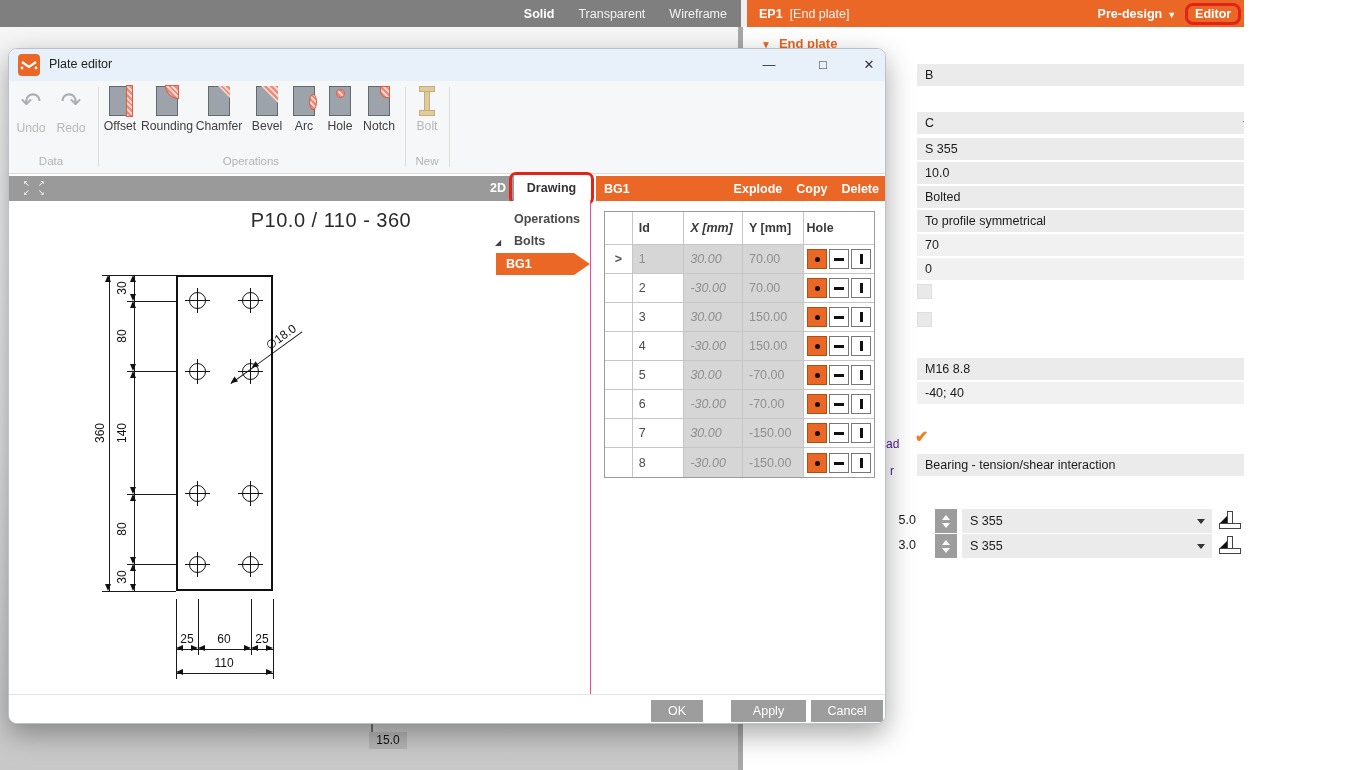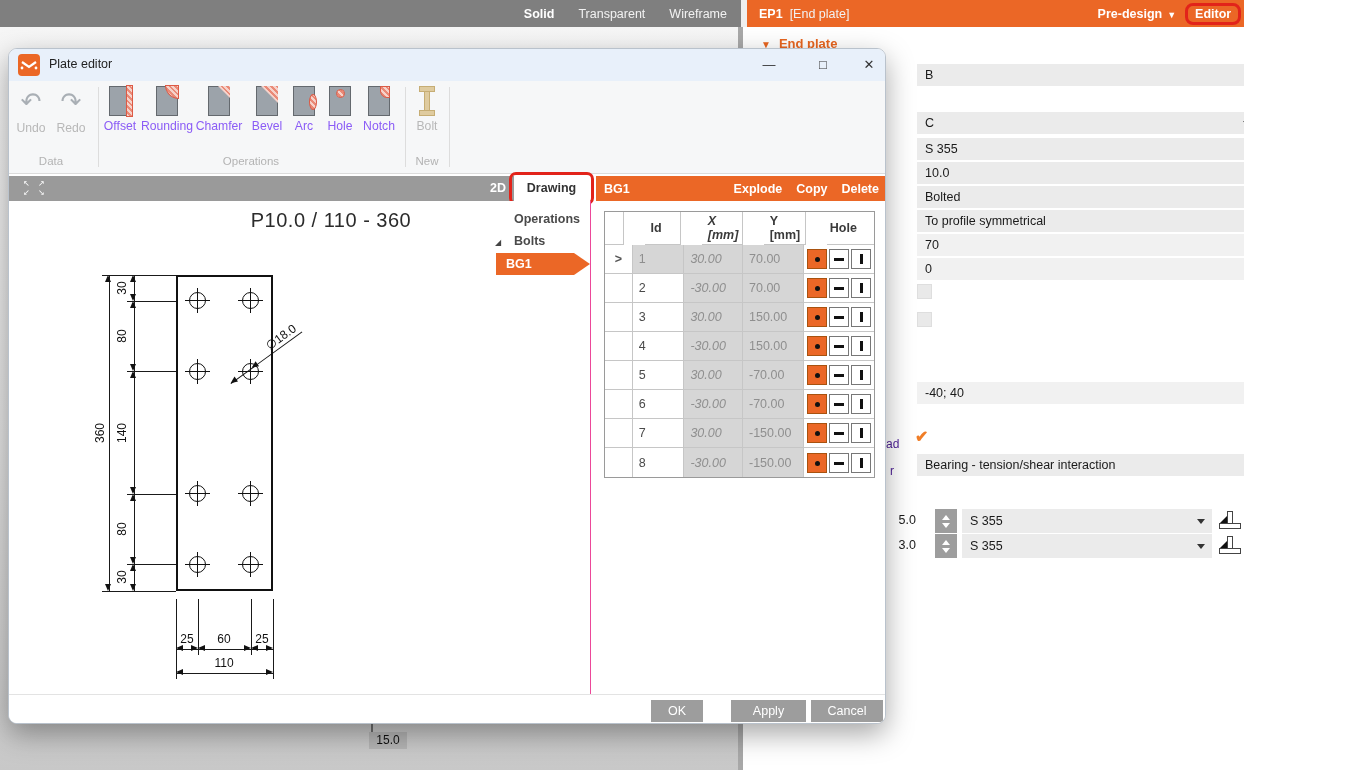--- a/index.html
+++ b/index.html
@@ -72,21 +72,21 @@
   .dialog{position:absolute;left:8px;top:48px;width:878px;height:676px;background:#fff;z-index:5;
     border-radius:9px;box-shadow:0 10px 28px rgba(0,0,0,.35);border:1px solid #b9c2cc;box-sizing:border-box;overflow:hidden;}
   .dtitle{position:absolute;left:0;top:0;right:0;height:32px;background:#E8F0FA;}
   .dicon{position:absolute;left:9px;top:5px;width:22px;height:22px;background:#EB6726;border-radius:4px;}
   .dtitle-text{position:absolute;left:40px;top:8px;font-size:12.5px;color:#222;}
   .winbtn{position:absolute;top:5px;width:32px;height:22px;text-align:center;line-height:22px;color:#333;font-size:13px;}
   
   .ribbon{position:absolute;left:0;top:32px;right:0;height:92px;background:#F6F7F8;border-bottom:1px solid #dcdcdc;}
   .rdiv{position:absolute;top:6px;width:1px;height:80px;background:#ddd;}
   .ritem{position:absolute;top:5px;text-align:center;}
-  .rlabel{font-size:12.2px;color:#8b5cf6;margin-top:3px;}
+  .rlabel{font-size:12.2px;color:#404040;margin-top:3px;}
   .rlabel.dis{color:#b8b8b8;}
   .glabel{position:absolute;top:74px;font-size:11.5px;color:#b3b3b3;text-align:center;}
   .uricon{font-size:25px;color:#A9AFB5;line-height:30px;height:32px;}
   .opicon{position:relative;width:22px;height:30px;background:#9CA3AA;border:1px solid #64696e;margin:0 auto;box-sizing:border-box;}
   .red{position:absolute;background:repeating-linear-gradient(45deg,#f6d2ca 0 2px,#ea8a77 2px 4px);border:1px solid #dd5a45;box-sizing:border-box;}
   .red.strip{right:-3px;top:-2px;width:7px;height:32px;}
   .red.quart{right:-2px;top:-2px;width:14px;height:14px;border-bottom-left-radius:100%;}
   .red.tri{right:-1px;top:-1px;width:12px;height:12px;border:none;clip-path:polygon(0 0,100% 0,100% 100%);}
   .red.tribig{right:-1px;top:-1px;width:17px;height:17px;border:none;clip-path:polygon(0 0,100% 0,100% 100%);}
   .red.arc{right:-3px;top:7px;width:8px;height:16px;border-radius:50%;}
@@ -125,21 +125,21 @@
   .pennant{position:absolute;left:487px;top:52px;width:94px;height:22px;background:#EB6726;
     clip-path:polygon(0 0,83% 0,100% 50%,83% 100%,0 100%);color:#fff;font-weight:bold;font-size:12.5px;
     line-height:22px;padding-left:10px;box-sizing:border-box;}
   
   .bgpanel{position:absolute;left:587px;top:127px;width:291px;height:518px;background:#fff;}
   .bgheader{position:absolute;left:0;top:0;width:100%;height:25px;background:#EB6726;color:#fff;
     display:flex;align-items:center;box-sizing:border-box;padding:0 8px;font-size:12.5px;font-weight:bold;}
   .bgheader .right{margin-left:auto;display:flex;gap:14px;}
   .tbl{position:absolute;left:8px;top:35px;width:271px;border:1px solid #9a9a9a;box-sizing:border-box;background:#fff;}
   .trow{display:flex;height:29px;}
-  .trow.head{height:33px;gap:21px;}
+  .trow.head{height:33px;}
   .tc{border-right:1px solid #c6c6c6;border-bottom:1px solid #c6c6c6;box-sizing:border-box;
     font-size:12.5px;color:#4a4a4a;padding-left:6px;display:flex;align-items:center;overflow:hidden;}
   .tc:last-child{border-right:none;}
   .trow:last-child .tc{border-bottom:none;}
   .tc.c0{width:28px;justify-content:center;padding-left:0;font-weight:bold;color:#555;}
   .tc.c1{width:52px;}
   .tc.c2{width:59px;font-style:italic;}
   .tc.c3{width:61px;}
   .tc.c4{width:71px;gap:2px;padding-left:3px;}
   .tc.gray{background:#D6D6D6;color:#8f8f8f;}
@@ -227,20 +227,21 @@
       <span>...</span>
     </div>
 
   <div class="pfield" style="left:917px;top:186px;width:419px;"><span>Bolted</span><i class="caret"></i></div>
   <div class="pfield" style="left:917px;top:210px;width:419px;"><span>To profile symmetrical</span><i class="caret"></i></div>
   <div class="pfield lite" style="left:917px;top:234px;width:419px;"><span>70</span></div>
   <div class="pfield lite" style="left:917px;top:258px;width:419px;"><span>0</span></div>
   <div class="cb" style="left:917px;top:284px;"></div>
   <div class="cb" style="left:917px;top:312px;"></div>
 
+  <div class="pfield" style="left:917px;top:358px;width:393px;"><span>M16 8.8</span><i class="caret"></i></div>
   <div class="sbtn plus" style="left:1315px;top:358px;">
       <span>+</span>
     </div>
   <div class="pfield lite" style="left:917px;top:382px;width:419px;"><span>-40; 40</span></div>
   <span class="cbcheck" style="left:915px;top:429px;"><span>✔</span></span>
   <div class="pfield" style="left:917px;top:454px;width:419px;"><span>Bearing - tension/shear interaction</span><i class="caret"></i></div>
 
   <div class="plab" style="left:888px;top:513px;width:28px;">5.0</div>
   <div class="spin" style="left:935px;top:509px;height:24px;">
       <i class="up"></i>

